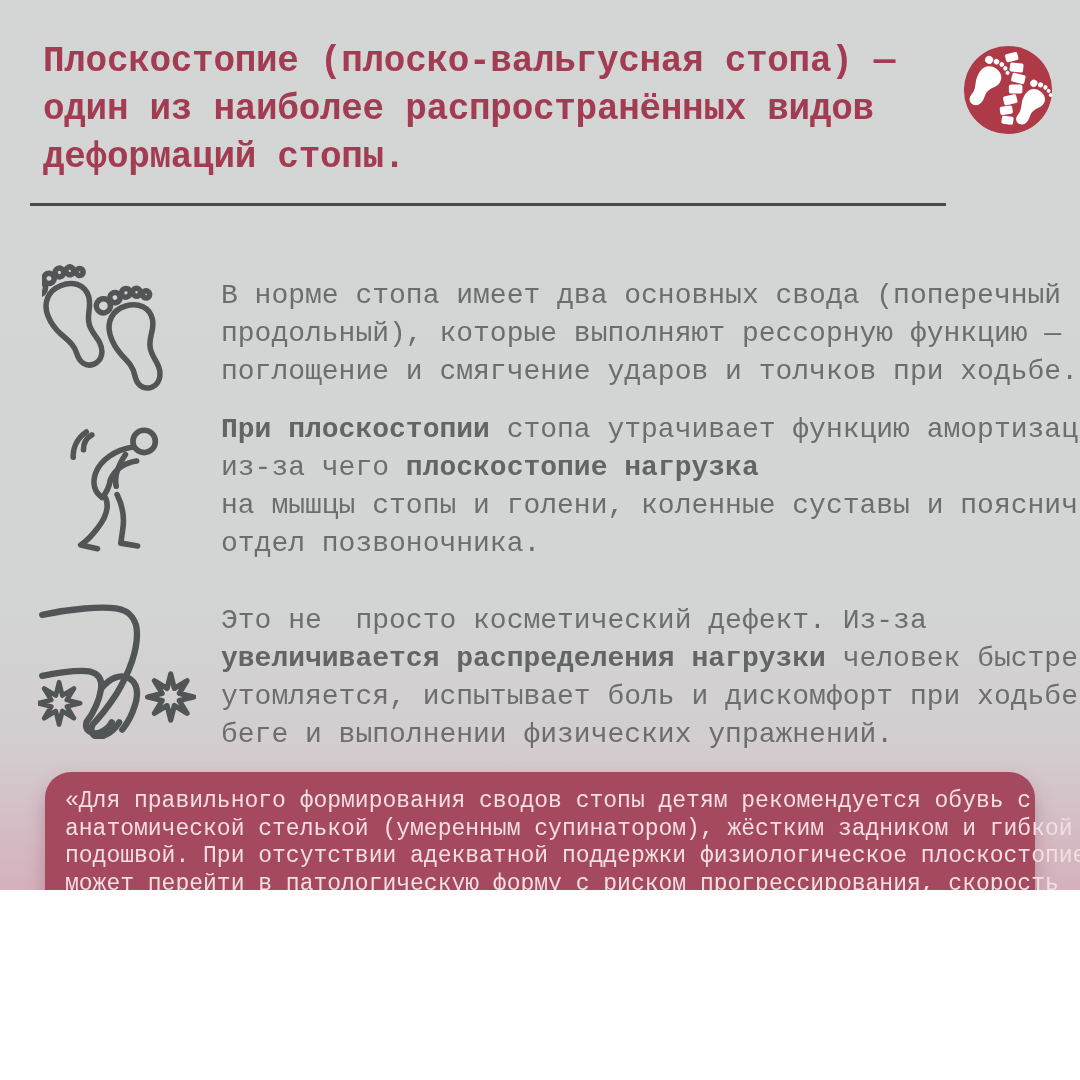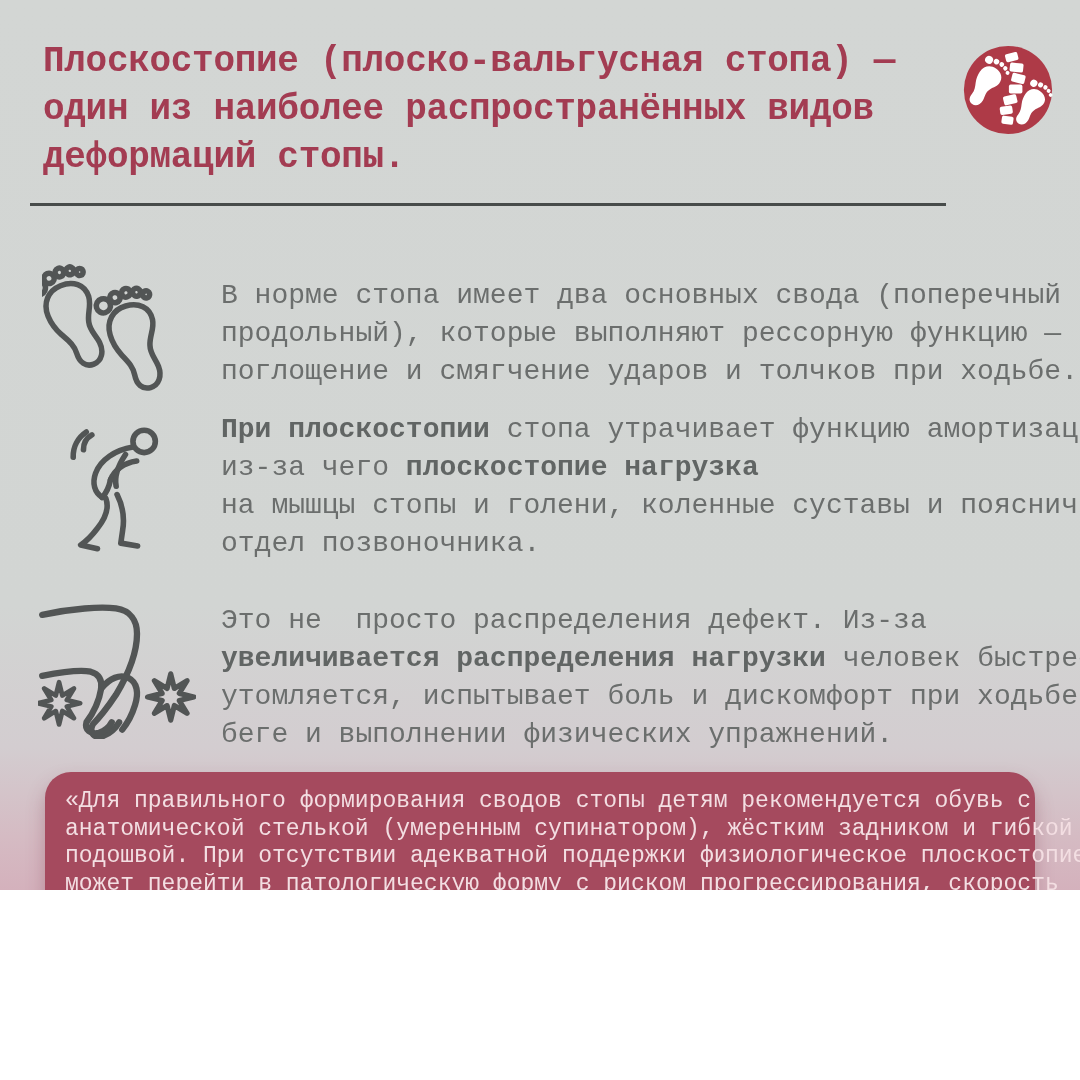--- a/index.html
+++ b/index.html
@@ -132,21 +132,21 @@
         <path d="M4,34 C32,28 60,26 74,28 C88,30 94,40 94,52 C94,70 86,90 74,110 C66,122 58,132 52,138 C48,146 54,152 62,149 C69,146 74,141 77,136"></path>
         <path d="M4,92 C24,88 40,86 50,88 C58,90 61,96 60,104 C58,116 52,128 46,136 C44,143 50,148 58,146 C64,144 68,140 70,136"></path>
         <path d="M60,104 C68,94 78,90 86,94 C94,98 96,108 92,120 C89,130 84,138 80,143"></path>
         <g stroke-width="4.5">
           <path transform="translate(20,118)" d="M20,0 L7.4,3.1 L14.1,14.1 L3.1,7.4 L0,20 L-3.1,7.4 L-14.1,14.1 L-7.4,3.1 L-20,0 L-7.4,-3.1 L-14.1,-14.1 L-3.1,-7.4 L0,-20 L3.1,-7.4 L14.1,-14.1 L7.4,-3.1 Z"></path>
           <path transform="translate(126,112) scale(1.1)" d="M20,0 L7.4,3.1 L14.1,14.1 L3.1,7.4 L0,20 L-3.1,7.4 L-14.1,14.1 L-7.4,3.1 L-20,0 L-7.4,-3.1 L-14.1,-14.1 L-3.1,-7.4 L0,-20 L3.1,-7.4 L14.1,-14.1 L7.4,-3.1 Z"></path>
         </g>
       </g>
     </svg>
   </div>
-  <p class="body pre text3"><span>Это не  просто распределения дефект. Из-за
+  <p class="body pre text3"><span>Это не  просто косметический дефект. Из-за
 </span><span class="b">увеличивается распределения нагрузки</span><span> человек быстрее
 утомляется, испытывает боль и дискомфорт при ходьбе,
 беге и выполнении физических упражнений.</span></p>
 
   <div class="quote">
     <p class="pre">«Для правильного формирования сводов стопы детям рекомендуется обувь с
 анатомической стелькой (умеренным супинатором), жёстким задником и гибкой
 подошвой. При отсутствии адекватной поддержки физиологическое плоскостопие
 может перейти в патологическую форму с риском прогрессирования, скорость
 которого зависит от индивидуальных факторов», — объясняет Матвей Дмитриевич.</p>

